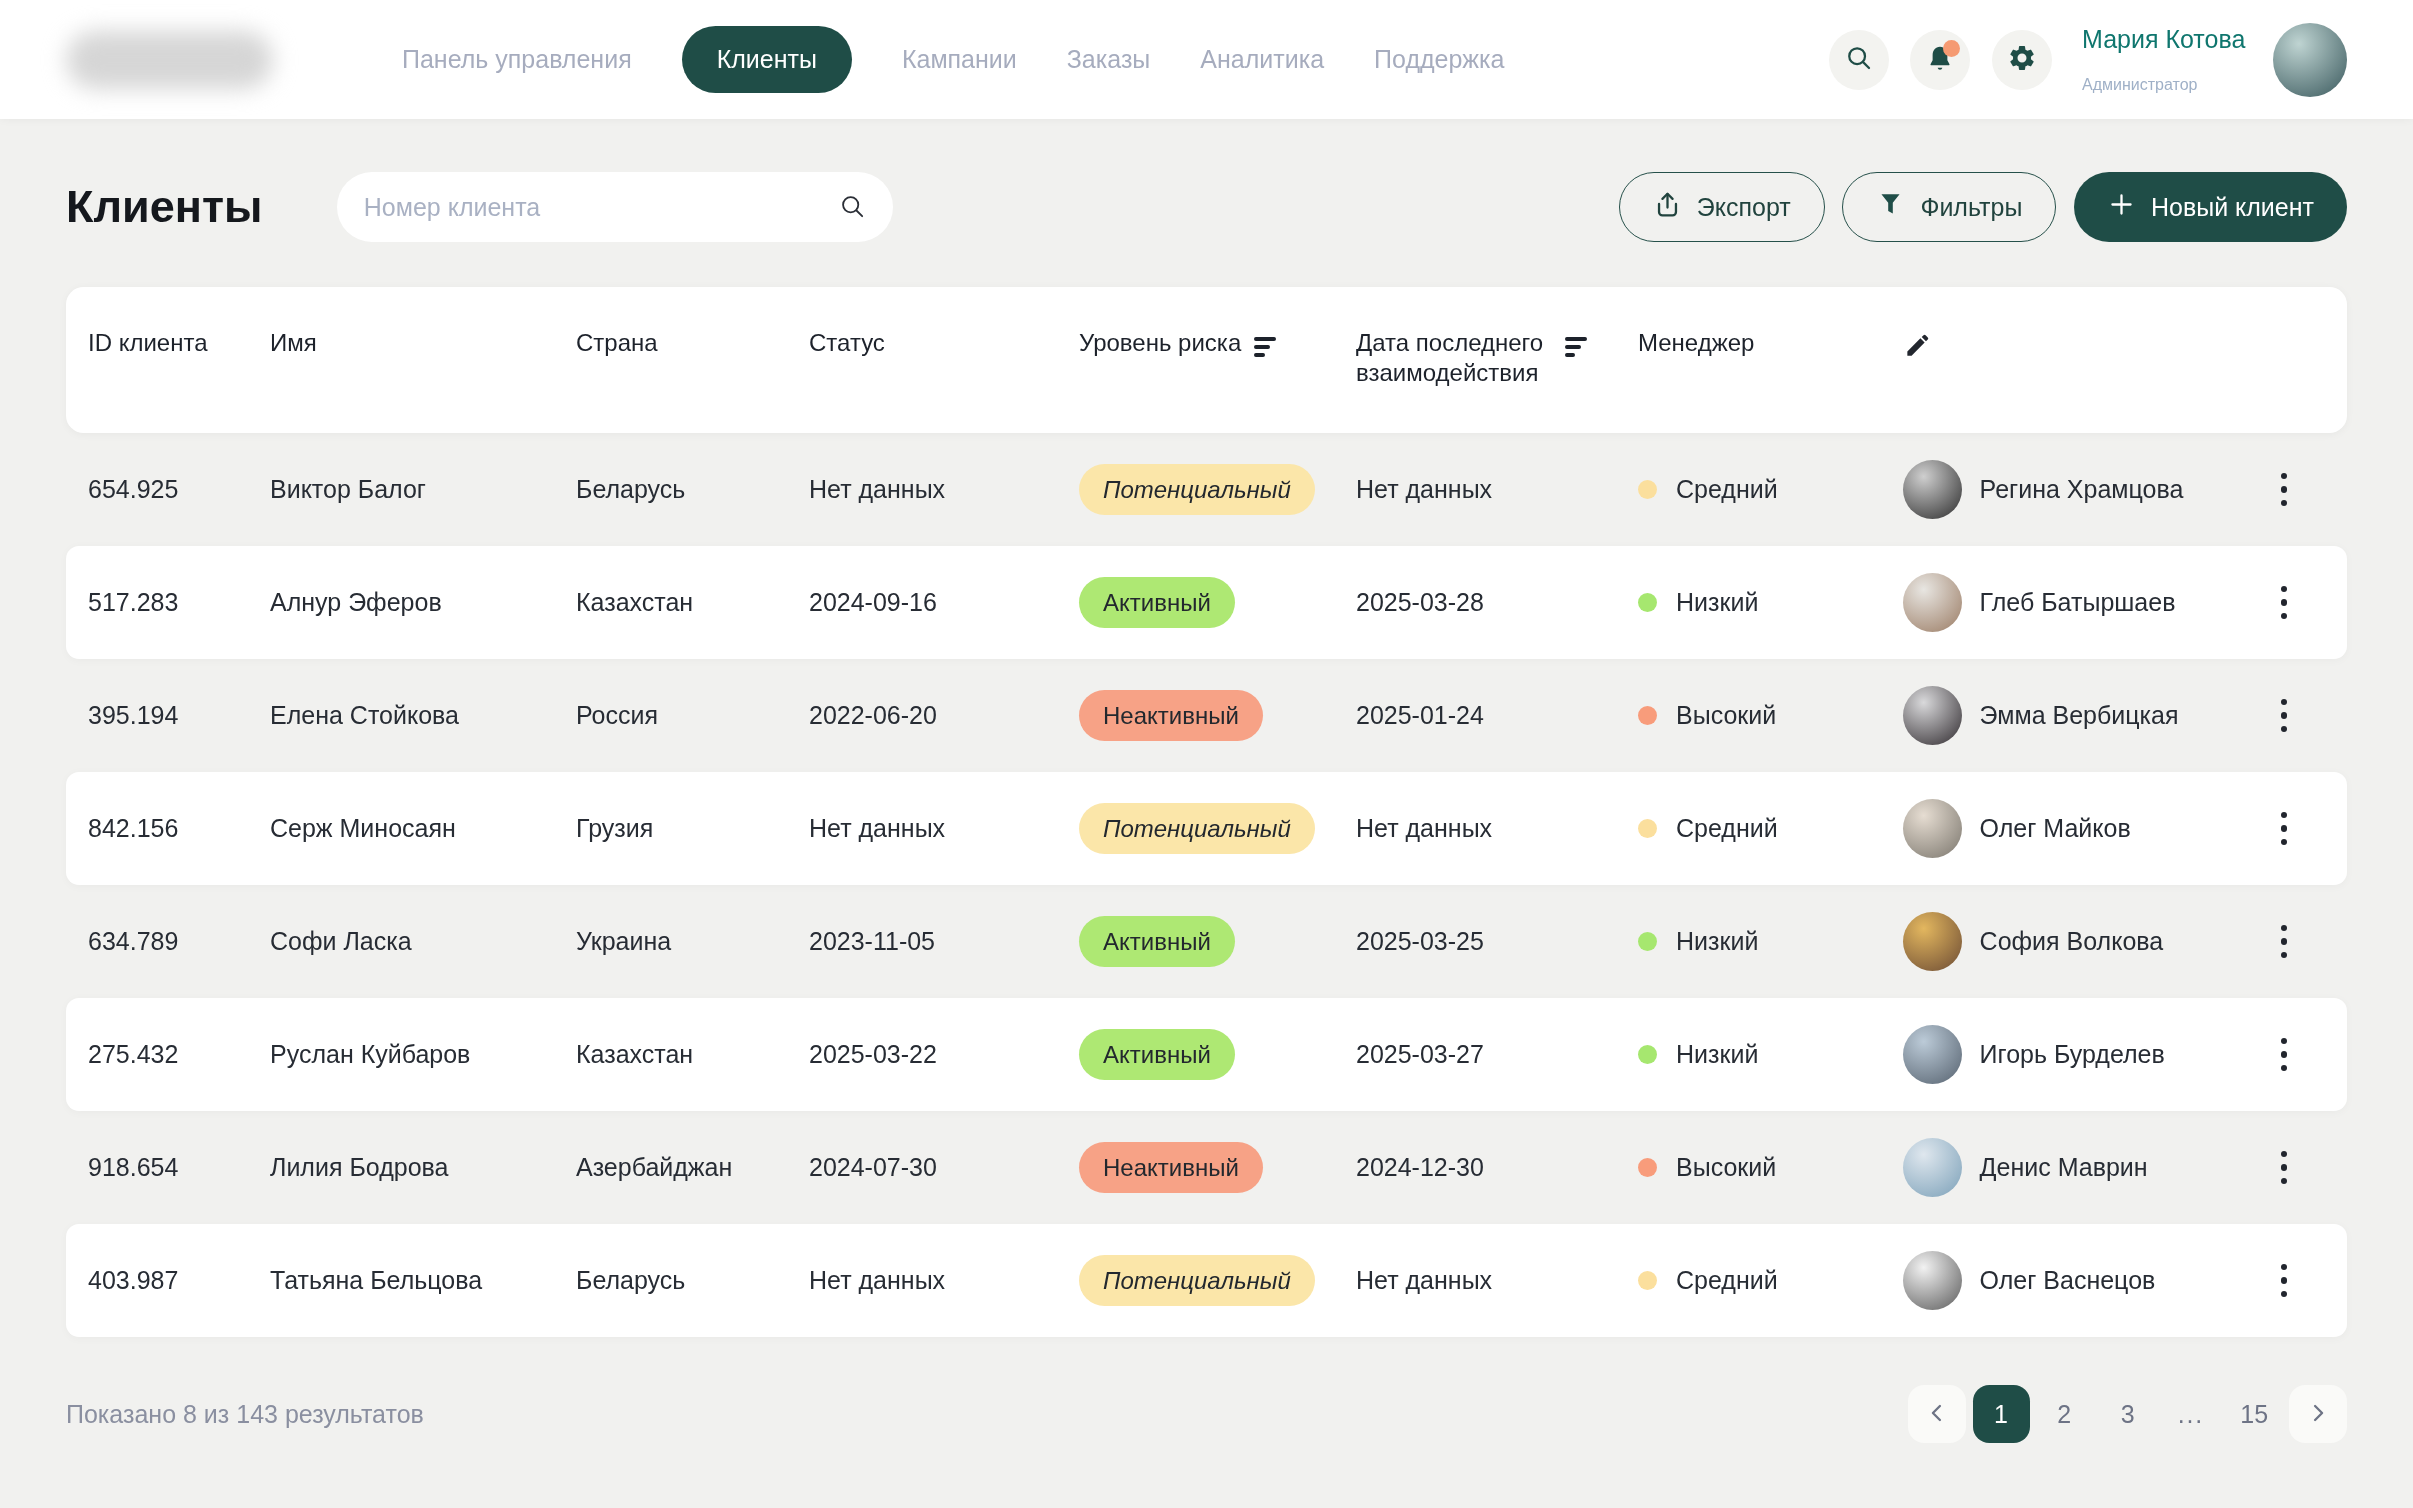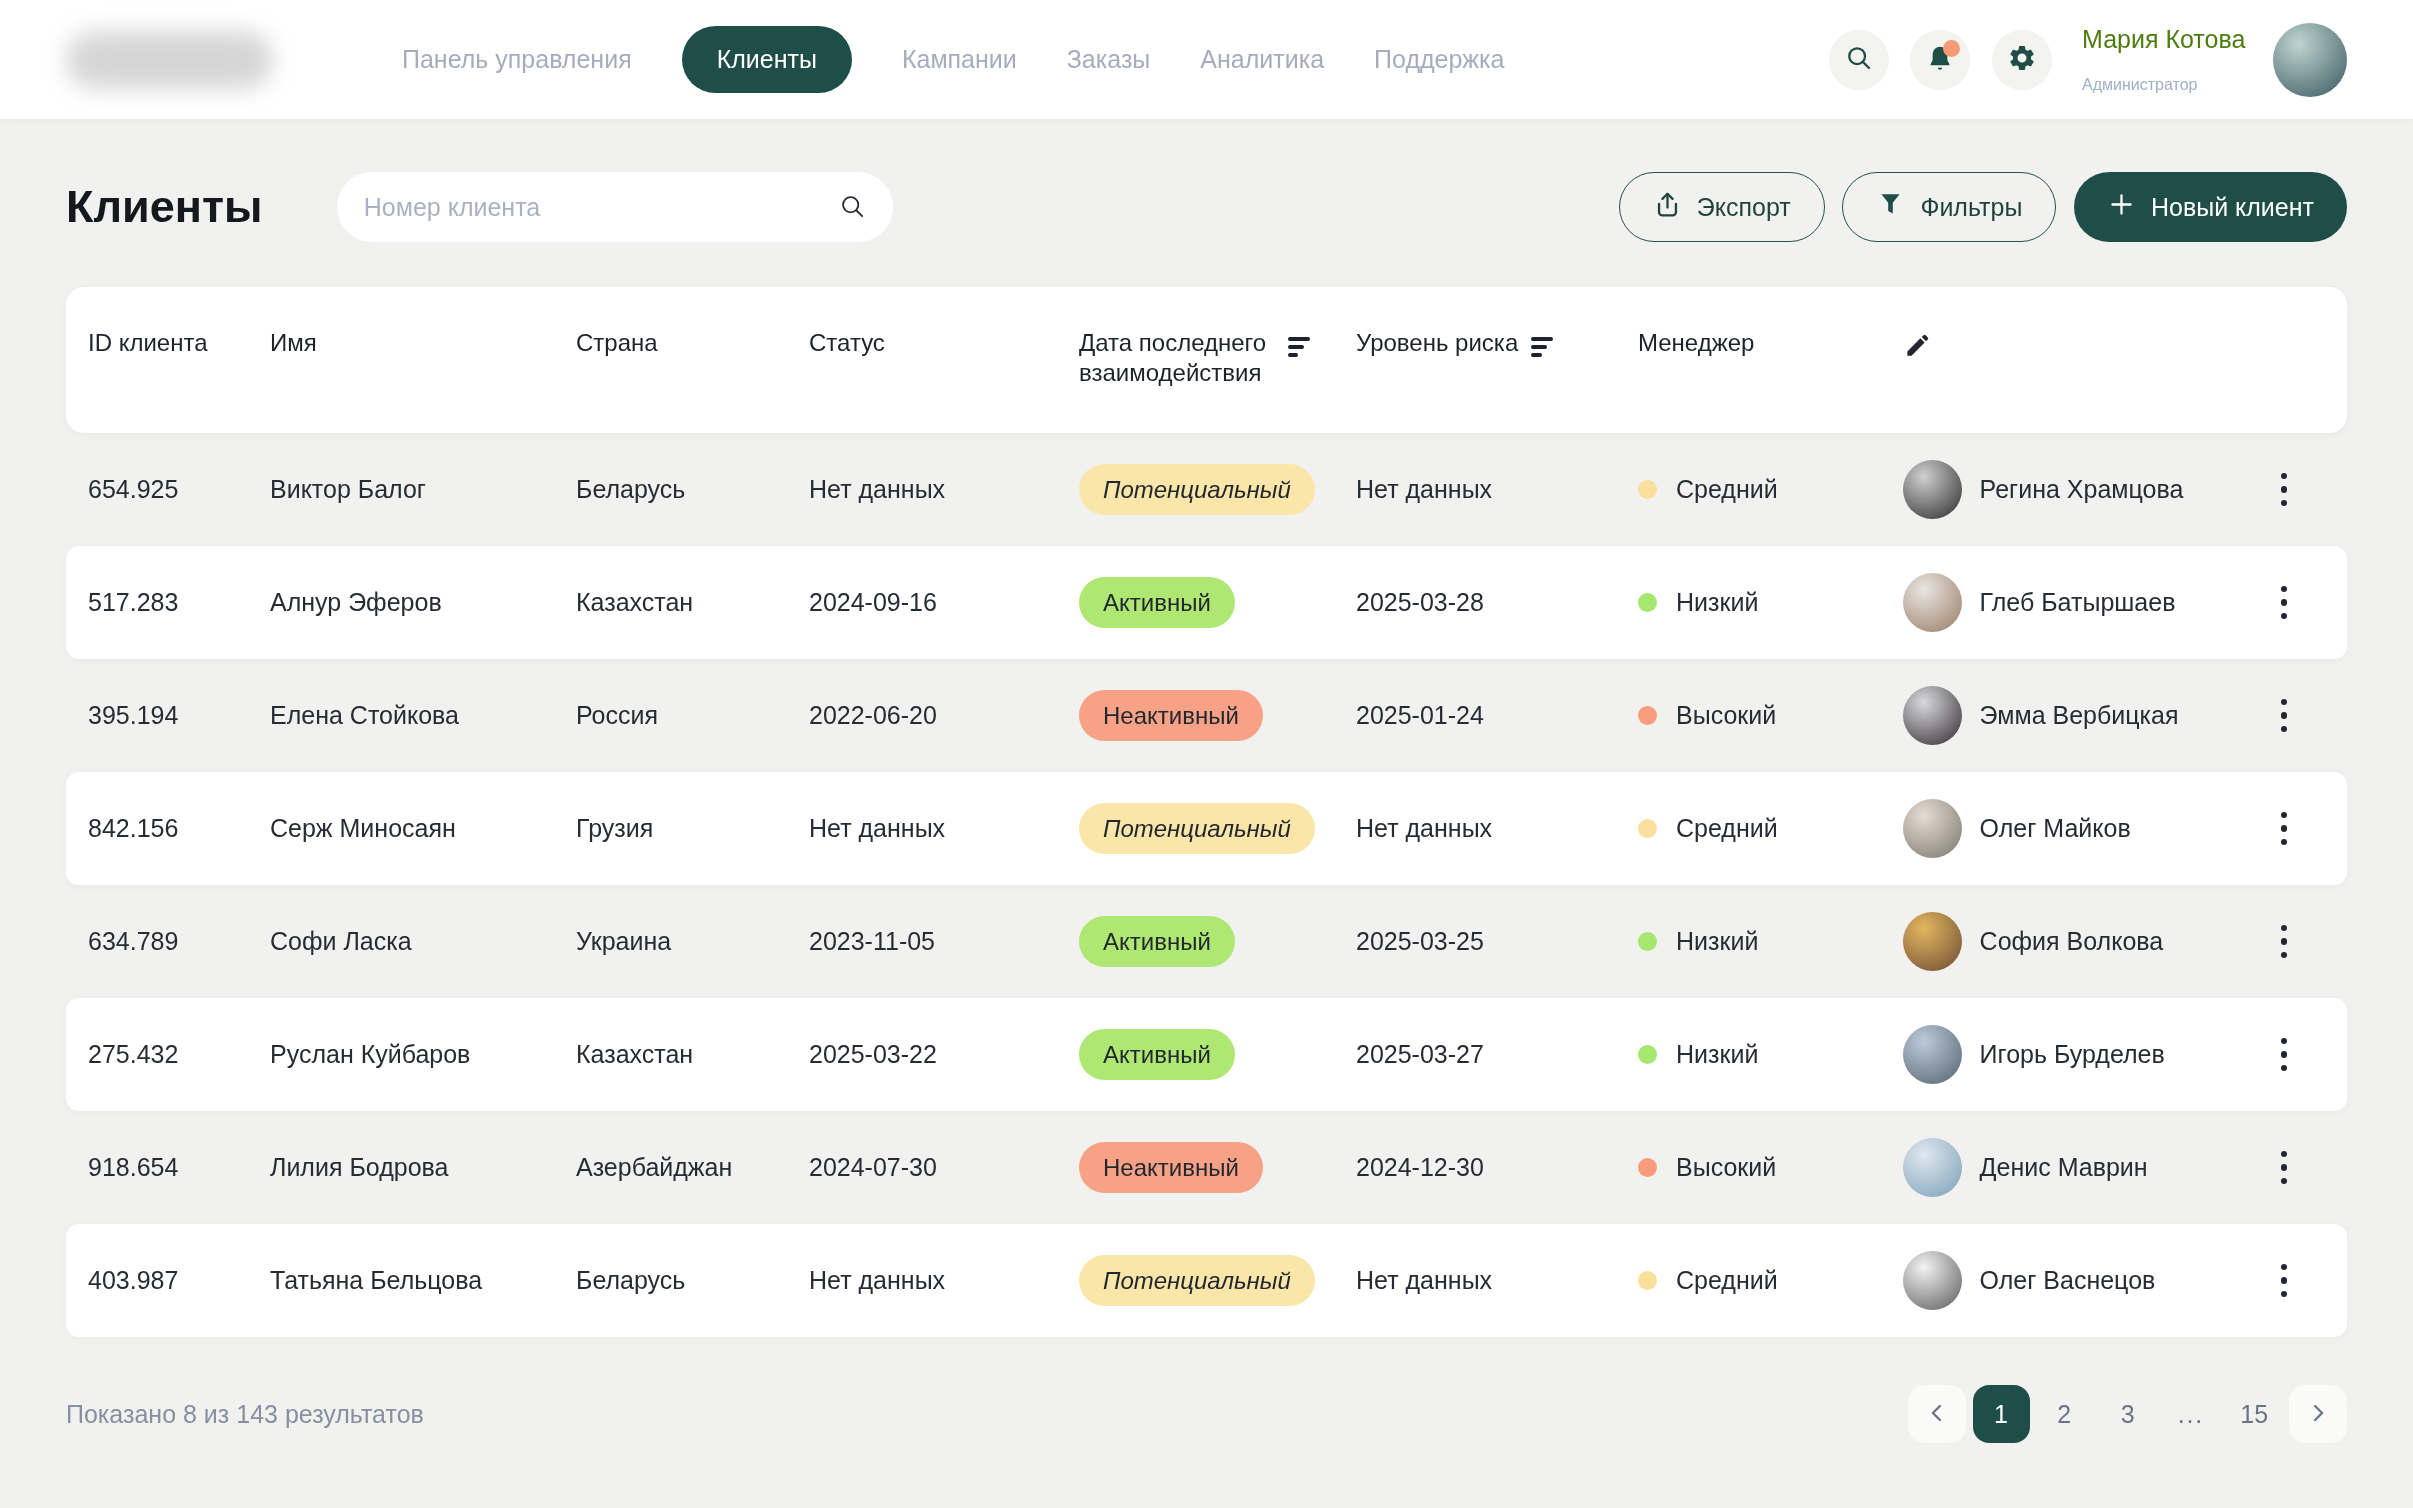--- a/index.html
+++ b/index.html
@@ -17,21 +17,21 @@
   }
   .logo-blob { width:207px; height:58px; border-radius:29px; background:#d6d6d6; filter:blur(11.3px); margin-right:129px; flex:none; }
   .nav-links { display:flex; align-items:center; gap:50px; }
   .nav-link { font-size:25px; color:#a6acbe; text-decoration:none; white-space:nowrap; cursor:pointer; }
   .nav-link.active { background:#1f4d47; color:#fff; padding:19px 35px; border-radius:40px; font-weight:500; }
   .nav-right { margin-left:auto; display:flex; align-items:center; gap:21.4px; }
   .icon-btn { width:60px; height:60px; border-radius:50%; background:#f3f3f0; border:none; display:flex; align-items:center; justify-content:center; position:relative; cursor:pointer; flex:none; }
   .icon-btn svg { width:30px; height:30px; }
   .badge { position:absolute; top:10px; right:10px; width:17px; height:17px; border-radius:50%; background:#f59a72; }
   .user { margin:0 6.3px 0 8.8px; }
-  .user-name { font-size:25px; color:#4d7c0f; font-weight:500; }
+  .user-name { font-size:25px; color:#0f766e; font-weight:500; }
   .user-role { font-size:16px; color:#9fb0c7; margin-top:22px; }
   .avatar { width:74px; height:74px; border-radius:50%; flex:none; cursor:pointer; }
   
   main { padding:0 66px; }
   .toolbar { display:flex; align-items:center; margin-top:53px; }
   .page-title { font-size:45px; font-weight:700; color:#15181d; }
   .search-pill { margin-left:75px; width:556px; height:70px; background:#fff; border-radius:35px; display:flex; align-items:center; padding:0 26.4px; }
   .search-pill input { border:none; outline:none; flex:1; font-size:25px; background:transparent; color:#22262e; font-family:inherit; }
   .search-pill input::placeholder { color:#a9b1c3; }
   .search-pill svg { width:29px; height:29px; flex:none; }
@@ -179,29 +179,29 @@
   </div>
         <div class="th">
     <span class="hlabel">Страна</span>
 
   </div>
         <div class="th">
     <span class="hlabel">Статус</span>
 
   </div>
         <div class="th">
+    <span class="hlabel">Уровень риска</span>
+    <span class="sort-icon">
+            <i></i>
+            <i></i>
+            <i></i>
+          </span>
+  </div>
+        <div class="th">
     <span class="hlabel wrap">Дата последнего взаимодействия</span>
-    <span class="sort-icon">
-            <i></i>
-            <i></i>
-            <i></i>
-          </span>
-  </div>
-        <div class="th">
-    <span class="hlabel">Уровень риска</span>
     <span class="sort-icon">
             <i></i>
             <i></i>
             <i></i>
           </span>
   </div>
         <div class="th">
     <span class="hlabel">Менеджер</span>
 
   </div>

